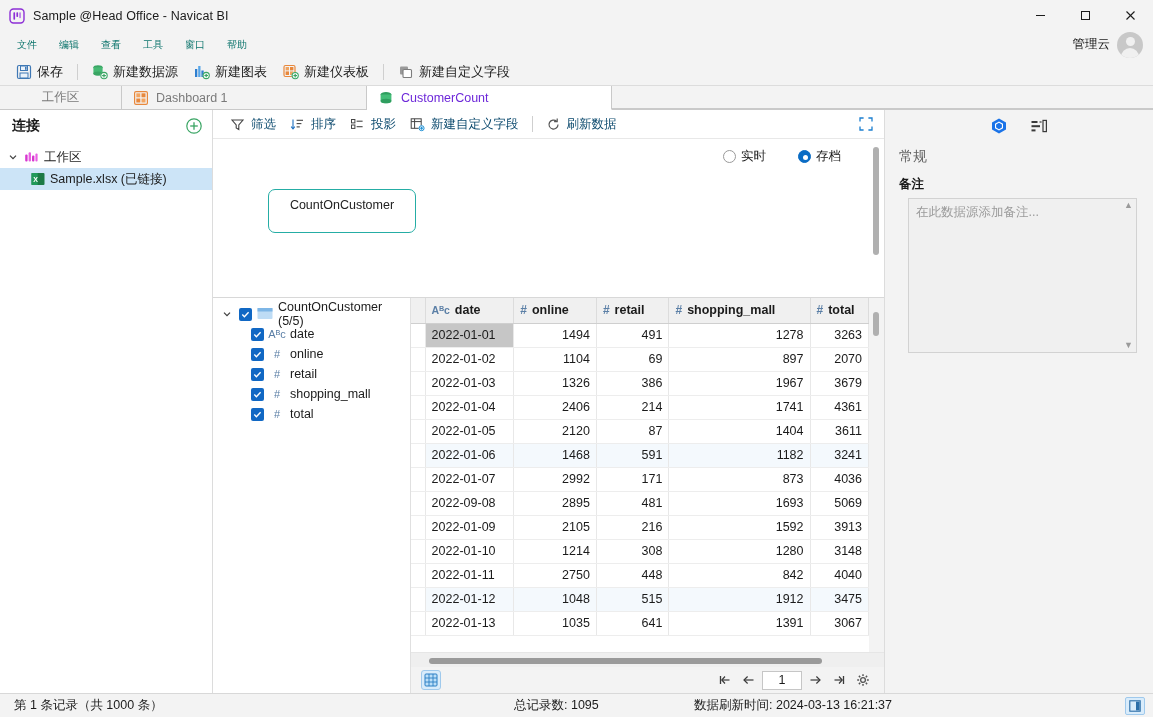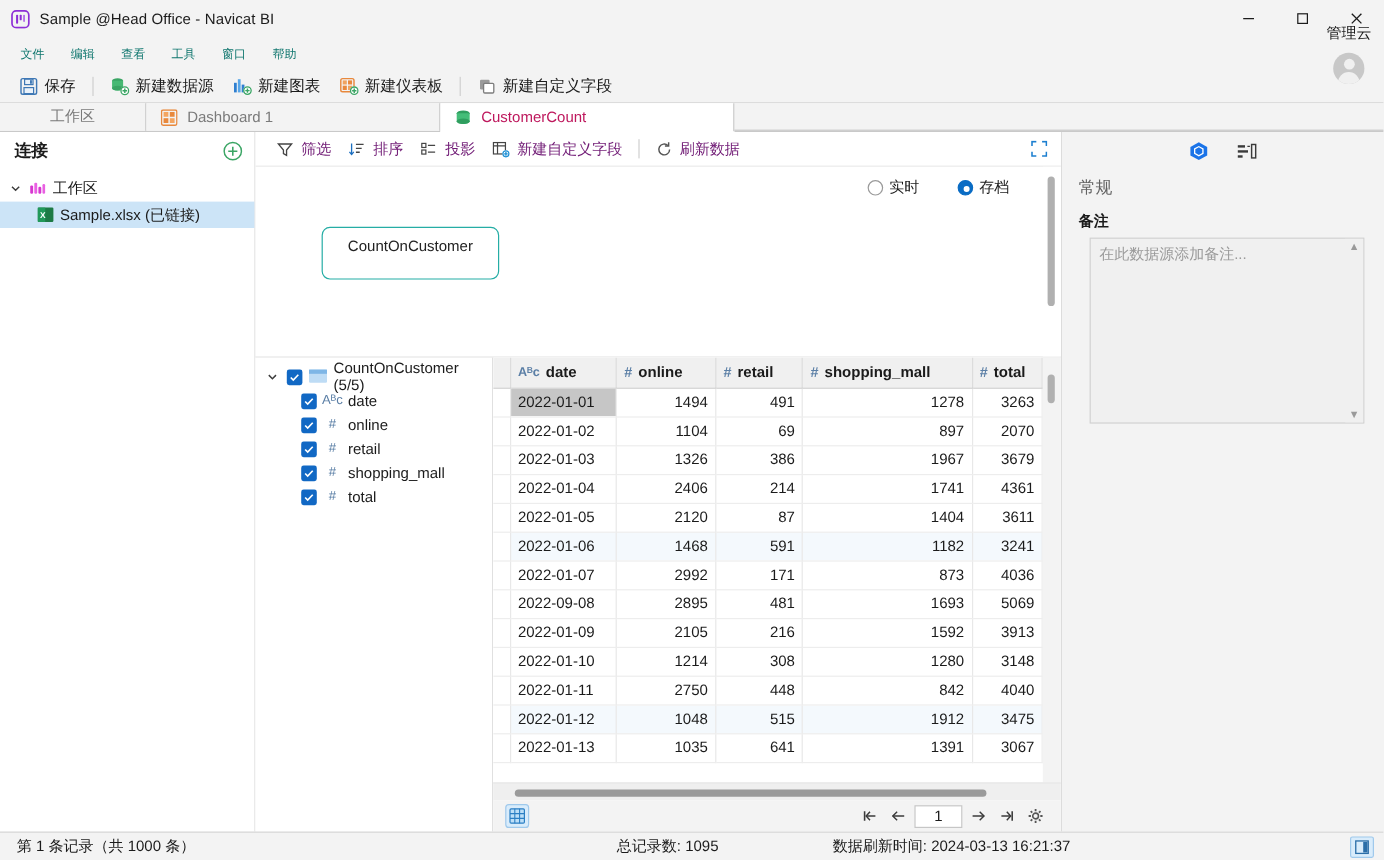--- a/index.html
+++ b/index.html
@@ -47,21 +47,20 @@
     display: flex; align-items: center;
     padding-left: 6px;
     position: relative;
   }
   .menu-item {
     padding: 3px 11px; font-size: 10px; color: #0f766e; border-radius: 3px;
   }
   .account {
     margin-left: auto; display: flex; align-items: center; gap: 7px;
     padding-right: 10px;
-    flex-direction: column;
   }
   .account-name { font-size: 12.5px; color: #1b1b1b; }
   .avatar {
     width: 26px; height: 26px; border-radius: 50%;
     background: #c8c8c8; position: relative; overflow: hidden;
     flex: 0 0 26px;
   }
   .avatar::before {
     content: ""; position: absolute; width: 9px; height: 9px; border-radius: 50%;
     background: #f0f0f0; left: 8.5px; top: 5px;
@@ -96,21 +95,21 @@
   }
   .tab {
     display: flex; align-items: center; gap: 6px;
     padding: 0 12px; font-size: 12.5px;
     border-right: 1px solid #c9c9c9;
     background: #f3f3f3; color: #7a7a7a;
   }
   .tab.ws { width: 122px; justify-content: center; }
   .tab.dash { width: 245px; }
   .tab.active {
-    background: #ffffff; color: #be185d;
+    background: #ffffff; color: #6d28d9;
     border-bottom: 1px solid #ffffff;
     margin-bottom: -1px;
   }
   .tab-filler { flex: 1; border-bottom: 1px solid #c9c9c9; }
 
   
   .main { flex: 1 1 auto; display: flex; min-height: 0; background: #f3f3f3; }
 
   
   .sidebar {
@@ -146,21 +145,21 @@
   }
   .ds-toolbar {
     height: 29px; flex: 0 0 29px;
     display: flex; align-items: center; gap: 0;
     padding: 0 8px 0 10px;
     background: #fff;
     border-bottom: 1px solid #e8e8e8;
   }
   .ds-btn {
     display: flex; align-items: center; gap: 5px;
-    padding: 2px 7px; font-size: 12.5px; color: #701a75; border-radius: 3px;
+    padding: 2px 7px; font-size: 12.5px; color: #0c4a6e; border-radius: 3px;
     height: 21px;
   }
   .expand-btn { margin-left: auto; width: 20px; height: 20px;
     display: flex; align-items: center; justify-content: center; }
 
   .canvas-wrap { position: relative; flex: 0 0 158px; background: #fff; display: flex; justify-content: flex-end; }
   .canvas { flex: 1; position: relative; overflow: hidden; }
   .modes {
     position: absolute; right: 28px; top: 9px;
     display: flex; align-items: center; gap: 32px;

